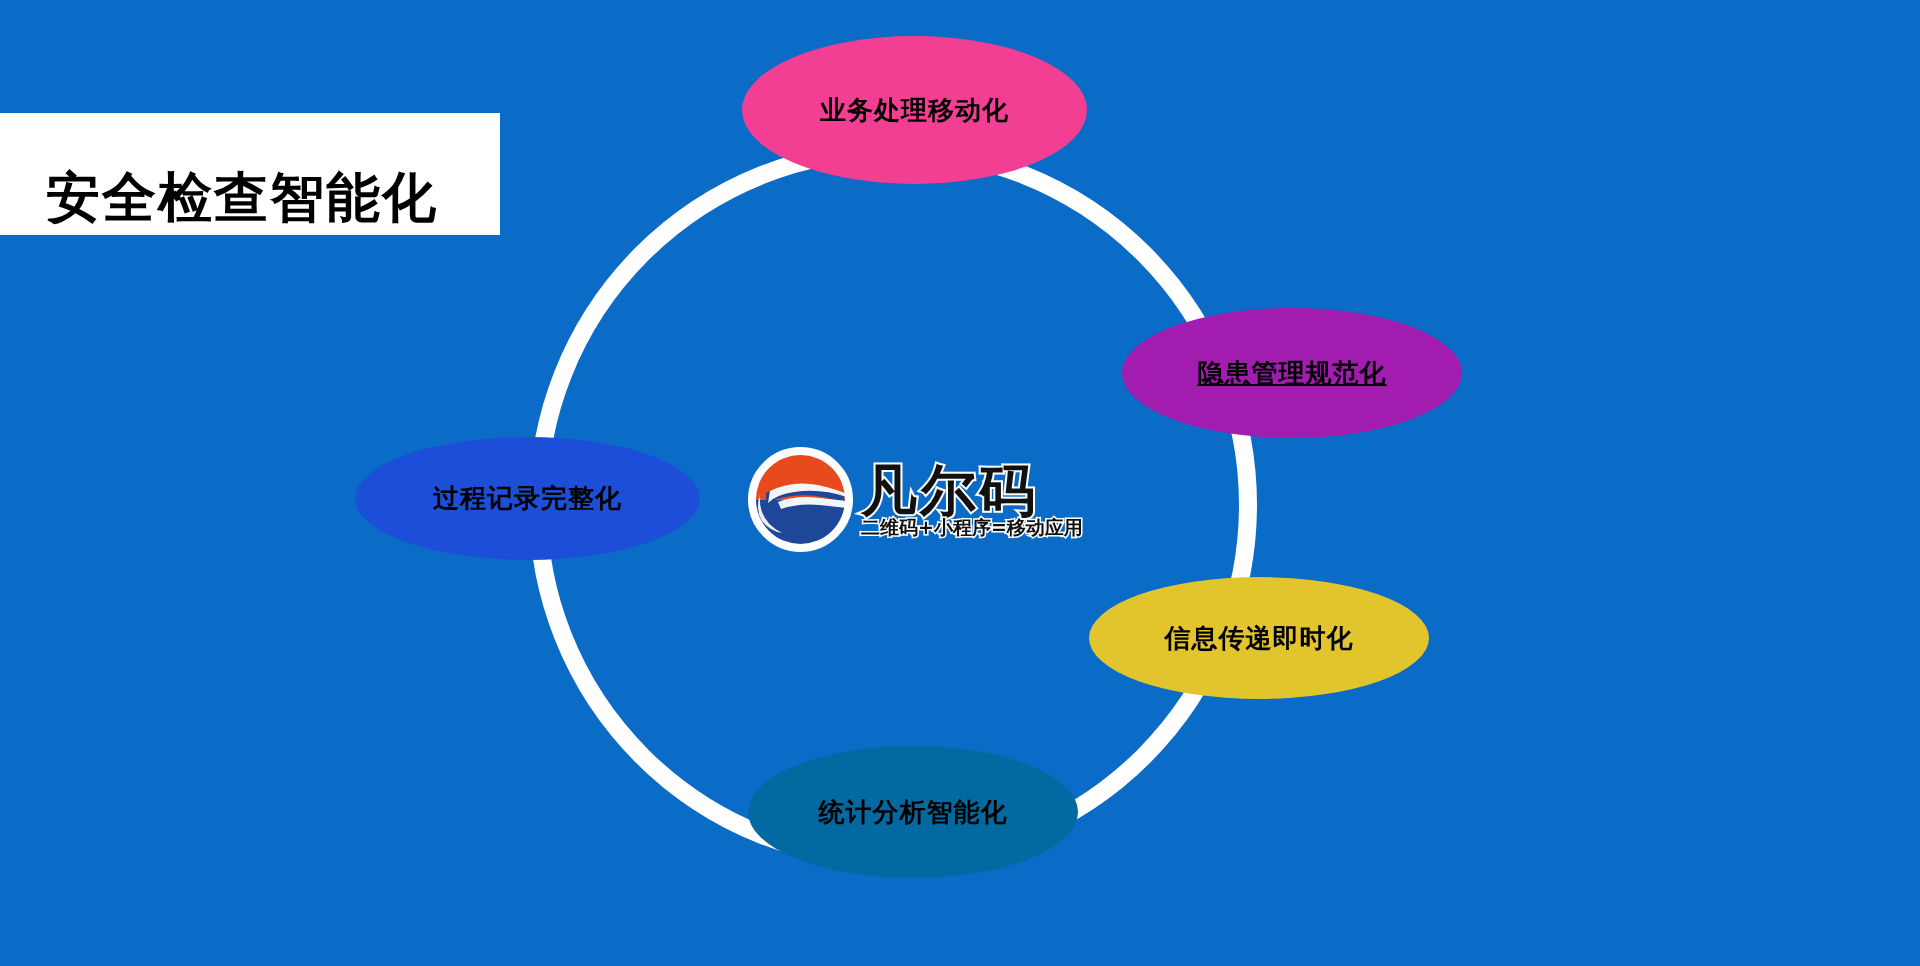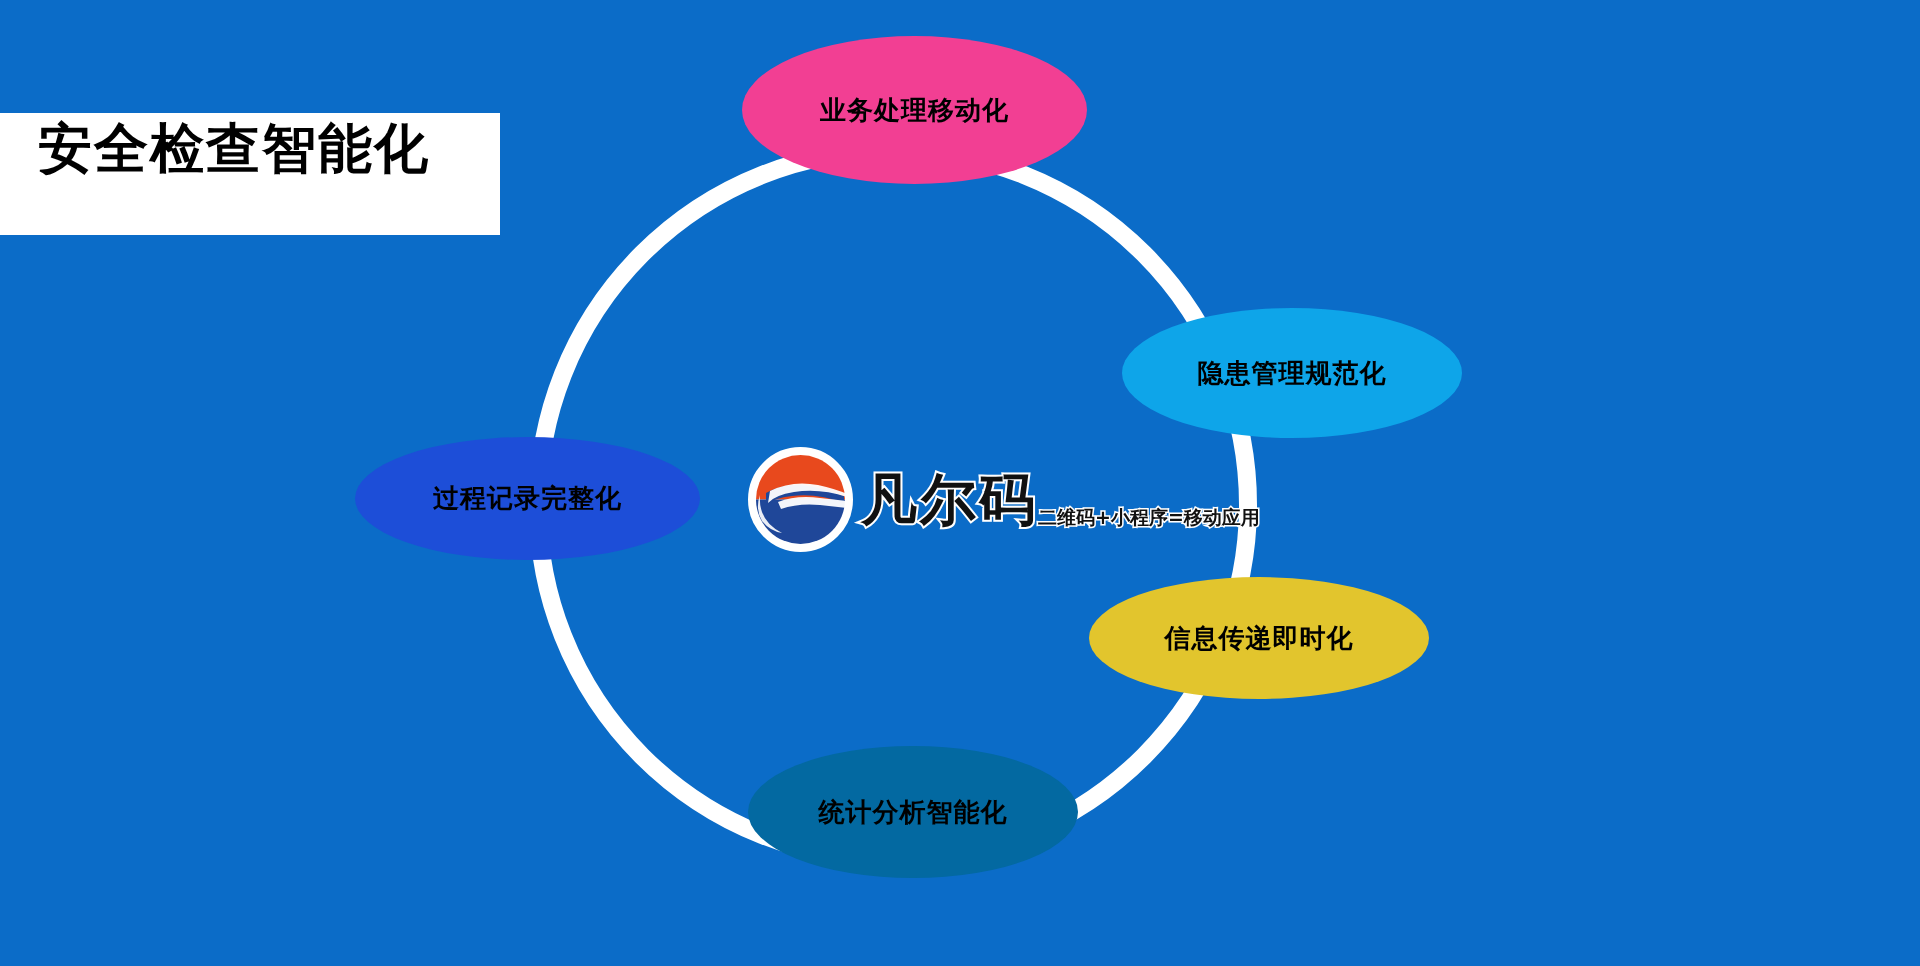--- a/index.html
+++ b/index.html
@@ -11,21 +11,21 @@
   }
 
   #stage { position:absolute; inset:0; }
 
   
   .title-plaque {
     position:absolute;
     left:0; top:113px;
     width:500px; height:122px;
     background:#ffffff;
-    display:flex; align-items:flex-start;
+    display:flex; align-items:flex-end;padding-left:8px;
   }
   .title-plaque .title-text {
     padding-left:38px;
     font-size:54px;
     font-weight:bold;
     color:#000000;
     letter-spacing:2px;
     white-space:nowrap;
     font-family:"DejaVu Sans","Liberation Sans",sans-serif;
   }
@@ -71,23 +71,23 @@
     align-items:center;
   }
   .logo-mark {
     width:105px; height:105px;
     flex:0 0 105px;
     position:relative;
   }
   .logo-text {
     margin-left:8px;
     display:flex;
-    flex-direction:row;
+    flex-direction:column;
     justify-content:center;
-    align-items:flex-end;
+    align-items:flex-start;
   }
   .logo-name {
     font-size:56px;
     font-weight:bold;
     color:#111111;
     line-height:1.02;
     letter-spacing:3px;
     white-space:nowrap;
     -webkit-text-stroke:4px #ffffff;
     paint-order:stroke fill;
@@ -115,21 +115,21 @@
   </svg>
 
   <div class="title-plaque" style="background: rgb(255, 255, 255);">
     <span class="title-text">安全检查智能化</span>
   </div>
 
   <div class="node node-biz" style="background: rgb(242, 63, 147);">
     <span class="node-label">业务处理移动化</span>
   </div>
 
-  <div class="node node-hazard" style="background: #0ea5e9;">
+  <div class="node node-hazard" style="background: #a21caf; text-decoration: underline;">
     <span class="node-label">隐患管理规范化</span>
   </div>
 
   <div class="node node-info" style="background: rgb(226, 197, 45);">
     <span class="node-label">信息传递即时化</span>
   </div>
 
   <div class="node node-stat" style="background: #0369a1;">
     <span class="node-label">统计分析智能化</span>
   </div>

